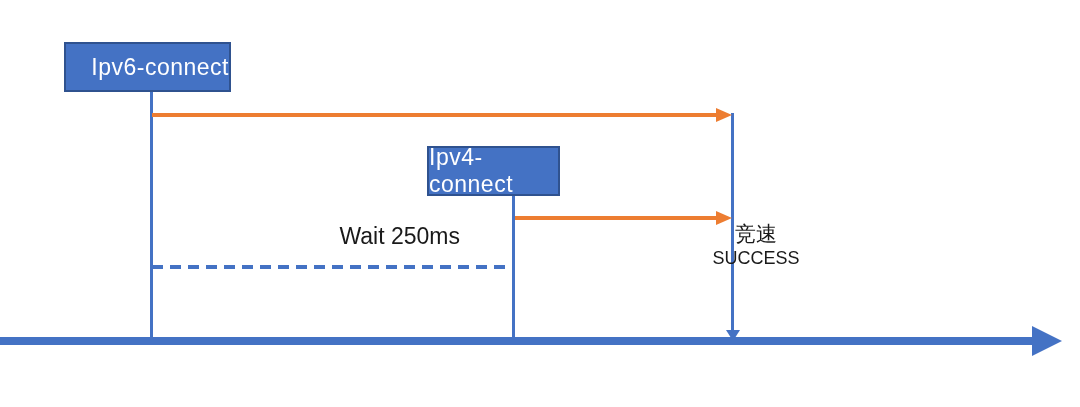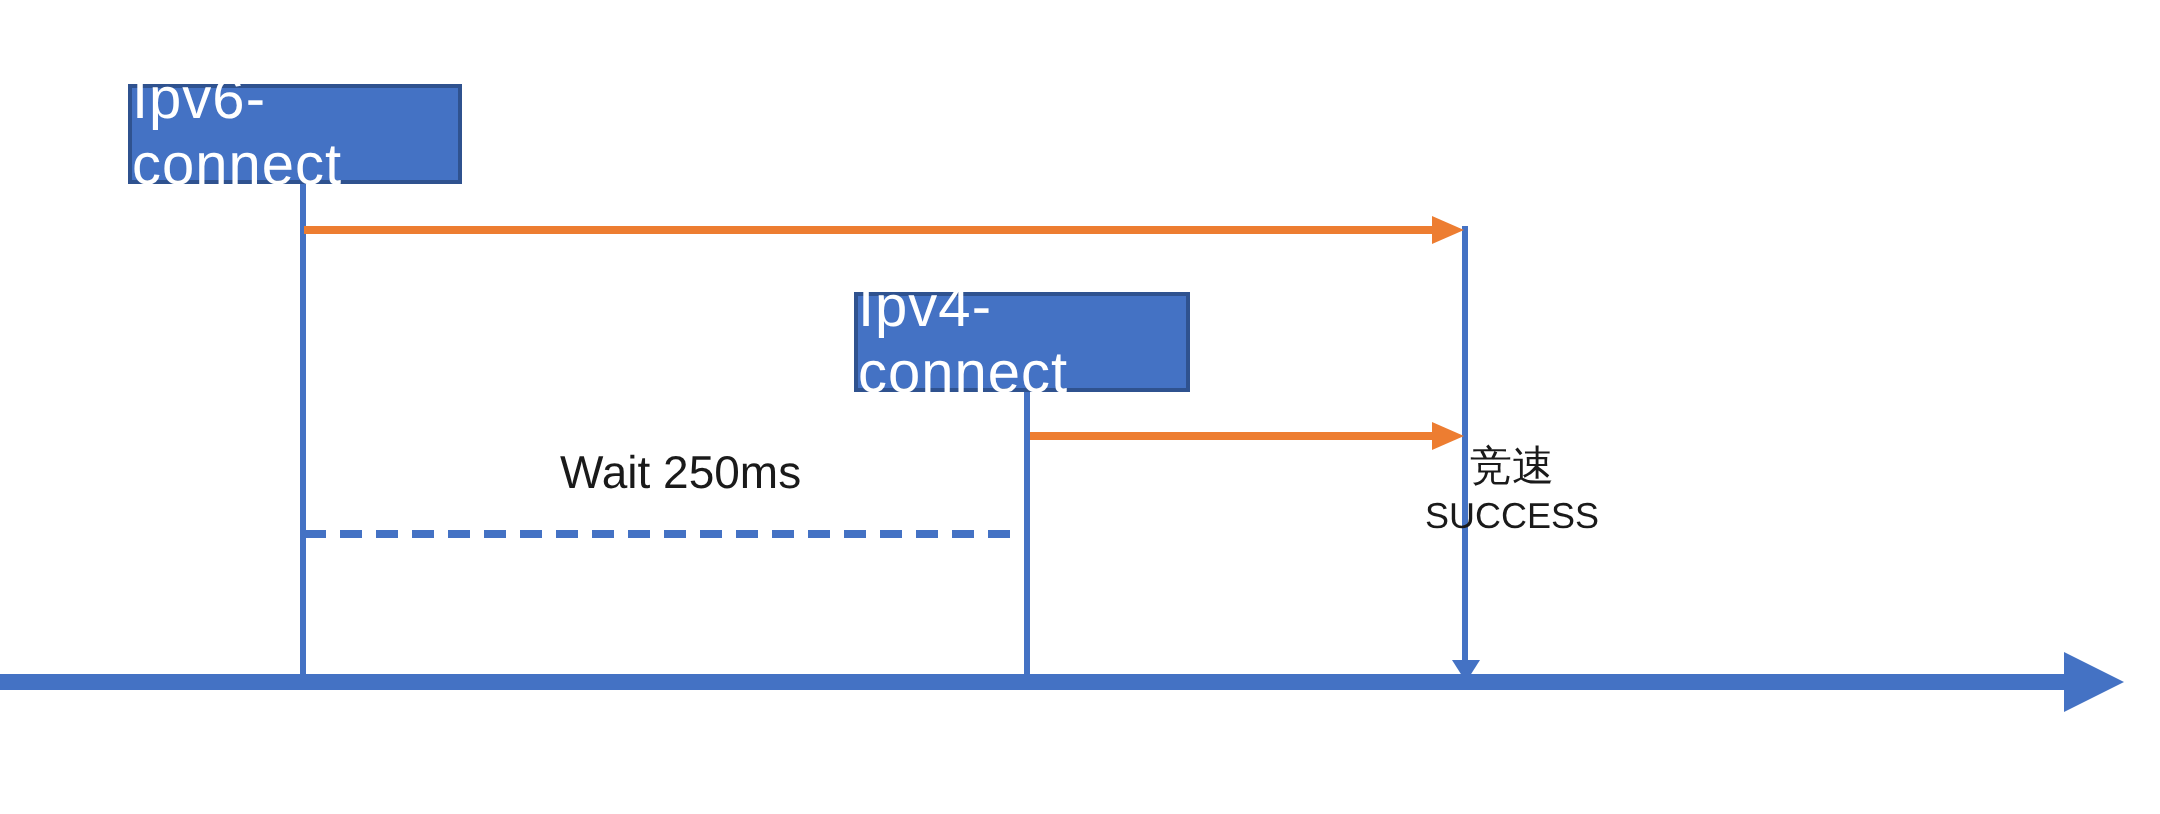--- a/index.html
+++ b/index.html
@@ -17,26 +17,26 @@
     overflow:hidden;
     font-family:"Liberation Sans", sans-serif;
   }
   
   .node-box{
     position:absolute;
     background:var(--box-fill);
     border:2px solid var(--box-border);
     box-sizing:border-box;
     color:#fff;
-    display:flex;align-items:center;justify-content:center;
-    font-size:29px;
+    display:flex;align-items:center;justify-content:flex-end;
+    font-size:23px;
     letter-spacing:0.5px;
   }
   .box-ipv6{left:64px;top:42px;width:167px;height:50px;}
-  .box-ipv4{left:427px;top:146px;width:168px;height:50px;}
+  .box-ipv4{left:427px;top:146px;width:133px;height:50px;}
   
   .v-line{
     position:absolute;width:3px;
     background:var(--line-blue);
   }
   .drop-ipv6{left:150px;top:92px;height:246px;}
   .drop-ipv4{left:512px;top:196px;height:142px;}
   .race-line{left:731px;top:113px;height:219px;}
   .race-line-head{
     position:absolute;left:726px;top:330px;
@@ -66,21 +66,21 @@
   
   .dashed-line{
     position:absolute;left:152px;top:265px;width:361px;height:4px;
     background:repeating-linear-gradient(90deg,
       var(--line-blue) 0px, var(--line-blue) 11px,
       transparent 11px, transparent 18px);
   }
   
   .wait-label{
     position:absolute;left:280px;top:223px;width:180px;
-    text-align:left;
+    text-align:right;
     font-size:23px;color:var(--text-dark);
   }
   .race-label{
     position:absolute;left:686px;top:220px;width:140px;
     text-align:center;color:var(--text-dark);
   }
   .race-label .cn{font-size:21px;line-height:27px;display:block;}
   .race-label .en{font-size:18px;line-height:23px;display:block;}
   
   .time-axis-bar{

